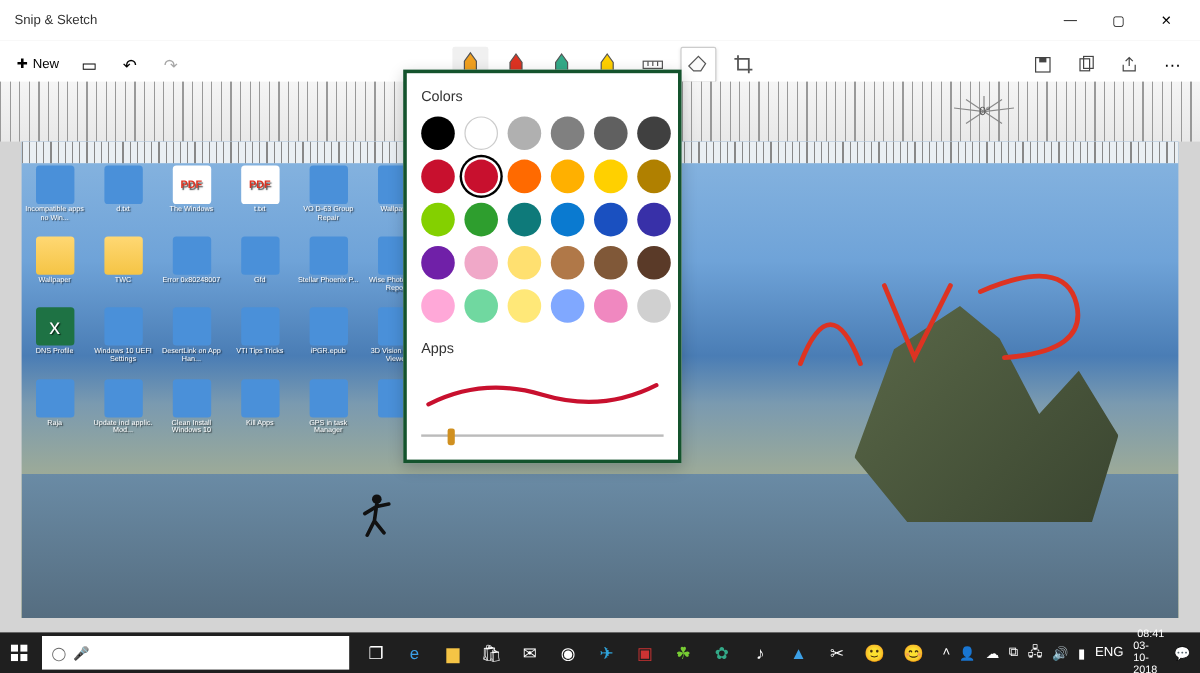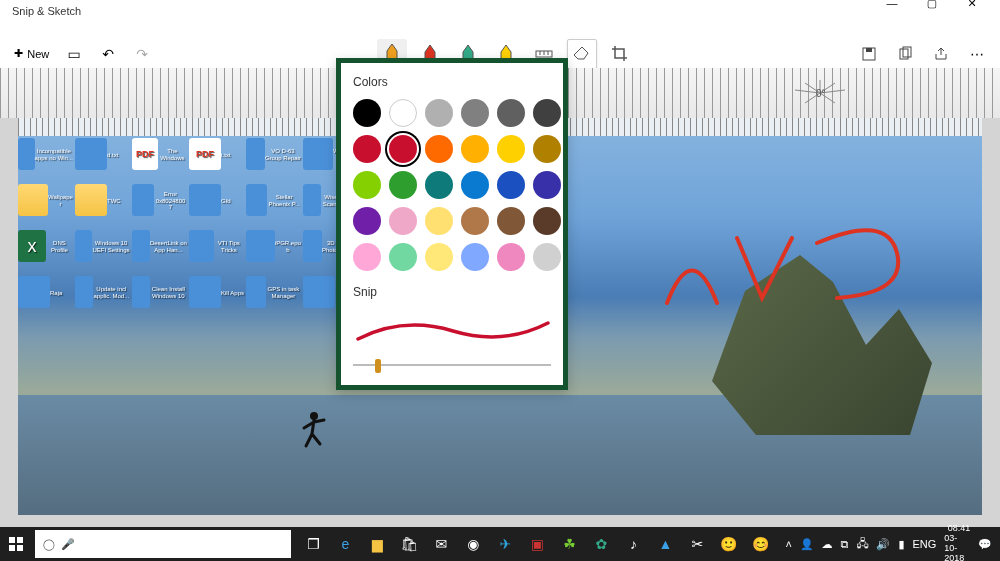--- a/index.html
+++ b/index.html
@@ -1,19 +1,19 @@
 <!DOCTYPE html>
 <html><head>
 <meta charset="utf-8">
 <style>
 * { margin: 0; padding: 0; box-sizing: border-box; font-family: 'Segoe UI', Arial, sans-serif; }
 body { width: 1000px; height: 561px; background: #d4d4d4; overflow: hidden; position: relative; }
 
 
-.titlebar { height: 28px; background: #fff; display: flex; align-items: flex-end; padding: 17px 8px; }
+.titlebar { height: 28px; background: #fff; display: flex; align-items: center; padding: 17px 8px; }
 .app-title { font-size: 11px; color: #333; flex: 1; padding-left: 4px; }
 .win-controls { display: flex; gap: 0; }
 .win-btn { width: 40px; height: 28px; display: flex; align-items: center; justify-content: center; font-size: 11px; cursor: pointer; }
 
 
 .toolbar { height: 40px; background: #fff; display: flex; align-items: center; padding: 0 8px; border-bottom: 1px solid #e0e0e0; }
 .toolbar-left { display: flex; align-items: center; gap: 4px; }
 .toolbar-center { flex: 1; display: flex; justify-content: center; align-items: center; gap: 8px; }
 .toolbar-right { display: flex; align-items: center; gap: 6px; }
 .tb-btn { width: 30px; height: 30px; display: flex; align-items: center; justify-content: center; cursor: pointer; border-radius: 2px; font-size: 14px; }
@@ -36,29 +36,29 @@
 .sea { position: absolute; left: 0; right: 0; bottom: 0; height: 120px; background: linear-gradient(180deg, #6a8ba5, #556d80); }
 
 
 .red-stroke { position: absolute; }
 
 
 .runner { position: absolute; left: 280px; bottom: 55px; width: 30px; height: 50px; }
 
 
 .desktop-icons { position: absolute; top: 20px; left: 0; display: grid; grid-template-columns: repeat(6, 55px); gap: 12px 2px; padding: 0; }
-.dicon { display: flex; flex-direction: row; align-items: center; text-align: center; font-size: 6px; color: #fff; text-shadow: 1px 1px 1px rgba(0,0,0,0.7); cursor: pointer; }
+.dicon { display: flex; flex-direction: column; align-items: center; text-align: center; font-size: 6px; color: #fff; text-shadow: 1px 1px 1px rgba(0,0,0,0.7); cursor: pointer; }
 .dicon-img { width: 32px; height: 32px; background: #4a90d9; border-radius: 3px; margin-bottom: 2px; display:flex; align-items:center; justify-content:center; font-size:18px; }
 .dicon-img.folder { background: linear-gradient(#ffd873, #f5c445); }
 .dicon-img.pdf { background: #fff; color: #d32; font-weight: bold; font-size: 9px; }
 .dicon-img.excel { background: #1e7244; color:#fff; }
 .dicon-label { max-width: 52px; line-height: 1.1; word-break: break-word; }
 
 
-.color-popup { position: absolute; top: 58px; left: 336px; width: 232px; background: #fff; border: 5px solid #14532d; box-shadow: 0 4px 12px rgba(0,0,0,0.2); padding: 12px; z-index: 100; }
+.color-popup { position: absolute; top: 58px; left: 336px; width: 232px; background: #fff; border: 3px solid #14532d; box-shadow: 0 4px 12px rgba(0,0,0,0.2); padding: 12px; z-index: 100; }
 .popup-label { font-size: 12px; color: #333; margin-bottom: 10px; }
 .color-grid { display: grid; grid-template-columns: repeat(6, 28px); gap: 8px; margin-bottom: 14px; }
 .color-swatch { width: 28px; height: 28px; border-radius: 50%; cursor: pointer; }
 .color-swatch.selected { box-shadow: 0 0 0 2px #fff, 0 0 0 4px #000; }
 .color-swatch.white { border: 1px solid #ccc; }
 .size-preview { height: 40px; display: flex; align-items: center; justify-content: center; margin-bottom: 8px; }
 .size-slider { width: 100%; position: relative; height: 16px; }
 .slider-track { position: absolute; top: 7px; left: 0; right: 0; height: 2px; background: #bbb; }
 .slider-thumb { position: absolute; top: 2px; left: 22px; width: 6px; height: 14px; background: #d09020; border-radius: 2px; cursor: pointer; }
 
@@ -313,21 +313,21 @@
       <div class="color-swatch" style="background: rgb(176, 120, 72);"></div>
       <div class="color-swatch" style="background: rgb(128, 88, 56);"></div>
       <div class="color-swatch" style="background: rgb(90, 58, 40);"></div>
       <div class="color-swatch" style="background: rgb(255, 168, 216);"></div>
       <div class="color-swatch" style="background: rgb(112, 216, 160);"></div>
       <div class="color-swatch" style="background: rgb(255, 232, 120);"></div>
       <div class="color-swatch" style="background: rgb(128, 168, 255);"></div>
       <div class="color-swatch" style="background: rgb(240, 136, 192);"></div>
       <div class="color-swatch" style="background: rgb(208, 208, 208);"></div>
     </div>
-  <div class="popup-label">Snip</div>
+  <div class="popup-label">Apps</div>
   <div class="size-preview">
     <svg width="200" height="36">
         <path d="M 5 28 Q 50 5 100 20 T 195 12" stroke="#c8102e" stroke-width="3.5" fill="none" stroke-linecap="round"></path>
       </svg>
   </div>
   <div class="size-slider">
     <div class="slider-track"></div>
     <div class="slider-thumb"></div>
   </div>
 </div>

